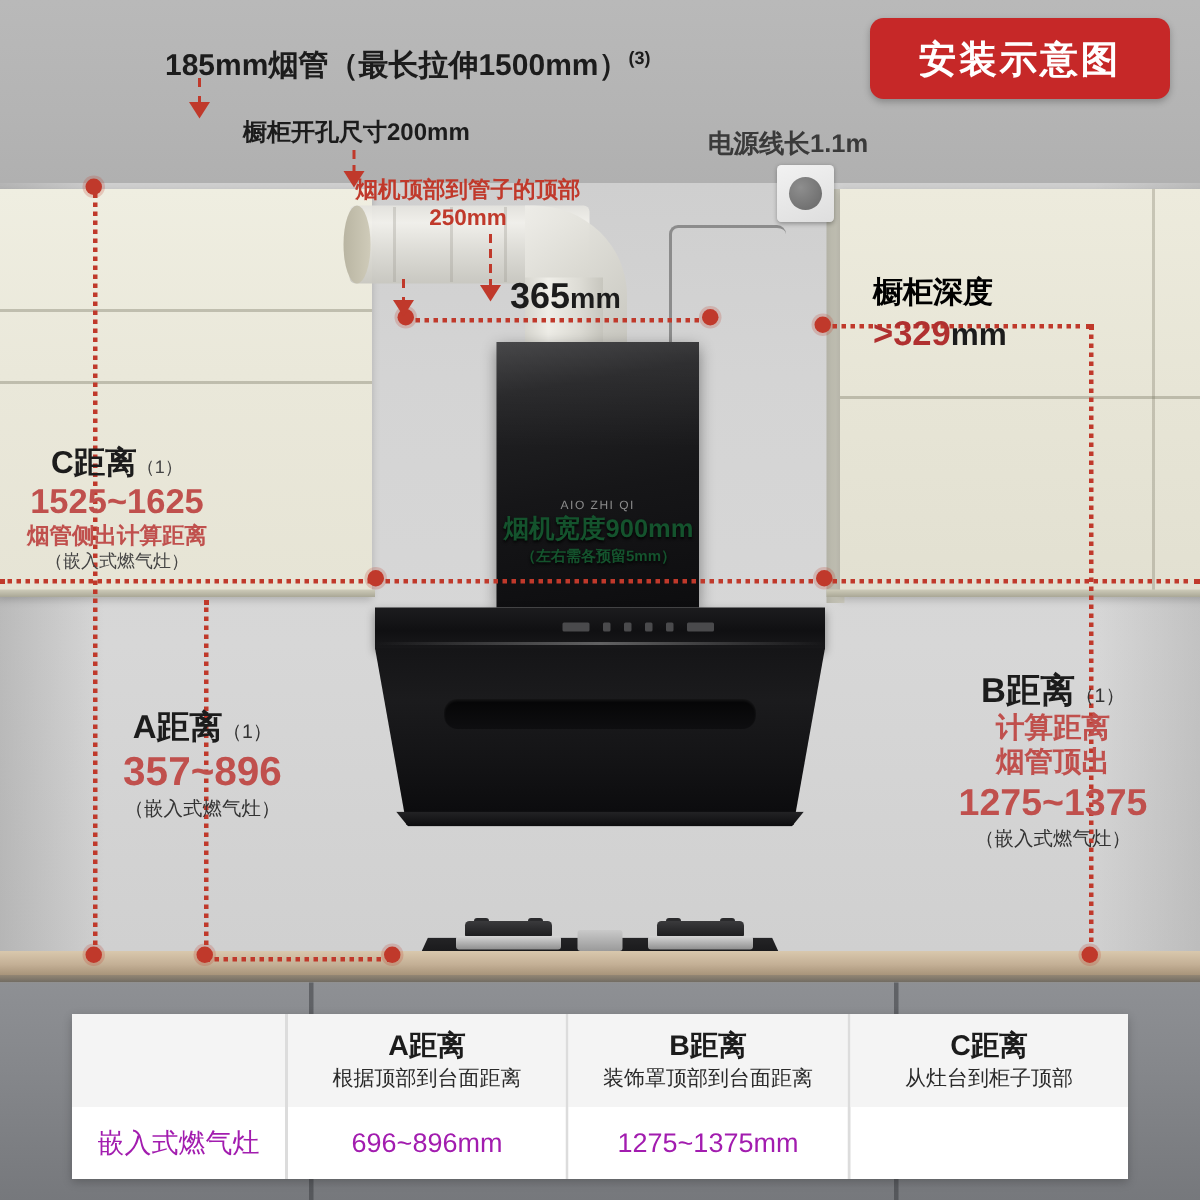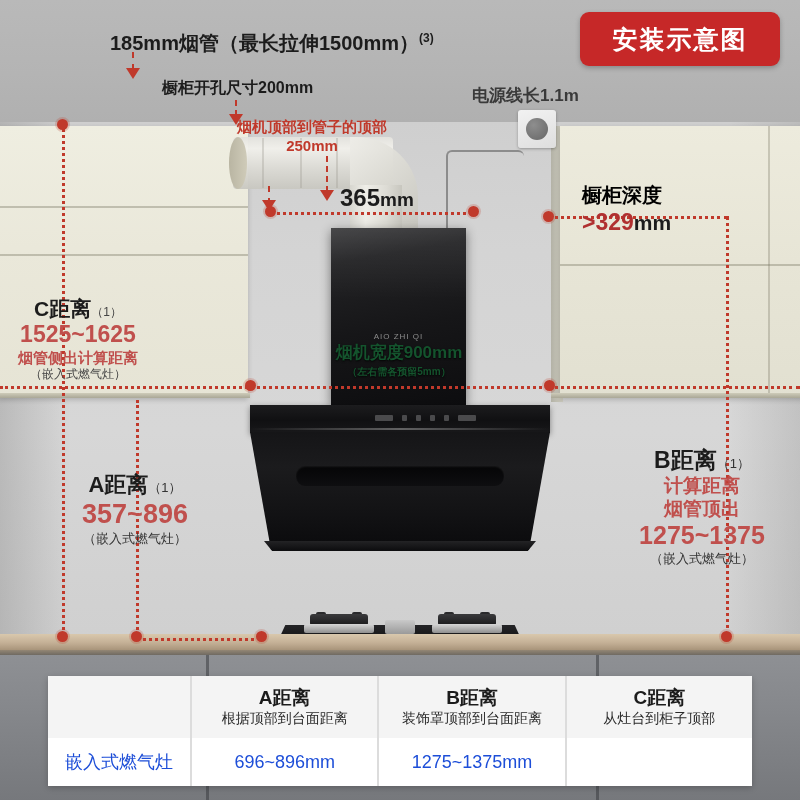--- a/index.html
+++ b/index.html
@@ -164,21 +164,21 @@
   .tbl{position:absolute;left:48px;top:676px;width:704px;height:110px;
     display:flex;background:#fff;box-shadow:0 2px 6px rgba(0,0,0,.22);}
   .col{flex:1;display:flex;flex-direction:column;border-right:2px solid #dcdcdc;}
   .col:last-child{border-right:none;}
   .col.first{flex:0 0 142px;}
   .ch{flex:0 0 62px;background:#f4f4f4;display:flex;flex-direction:column;
     align-items:center;justify-content:center;line-height:1.25;}
   .ch .t{font-size:19px;font-weight:700;color:#1c1c1c;}
   .ch .s{font-size:14px;color:#2a2a2a;}
   .cv{flex:1;display:flex;align-items:center;justify-content:center;
-    font-size:18px;color:#1d4ed8;background:#fff;}
+    font-size:18px;color:#a21caf;background:#fff;}
   .col.first .ch{background:#f4f4f4;}
 </style>
 </head>
 <body>
 
 <div id="stage">
 
   <div class="wall-top"></div>
   <div class="wall-mid"></div>
   <div class="wall-shadow-l"></div>

